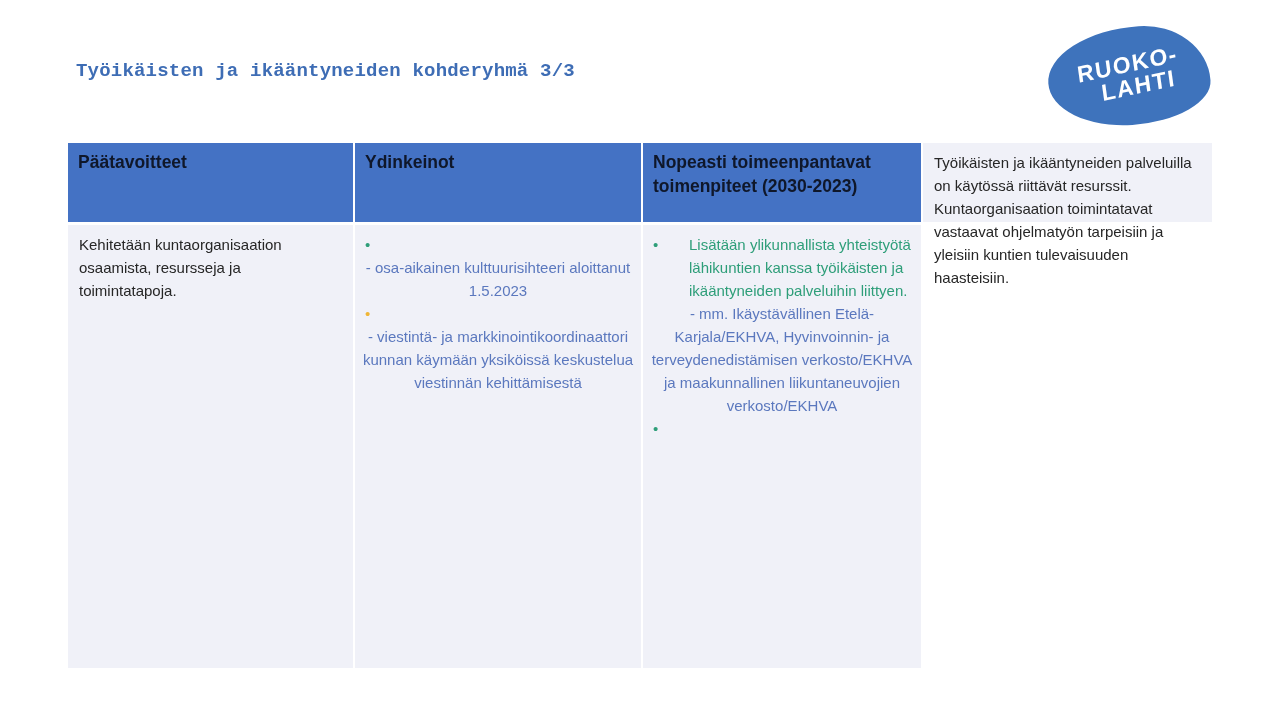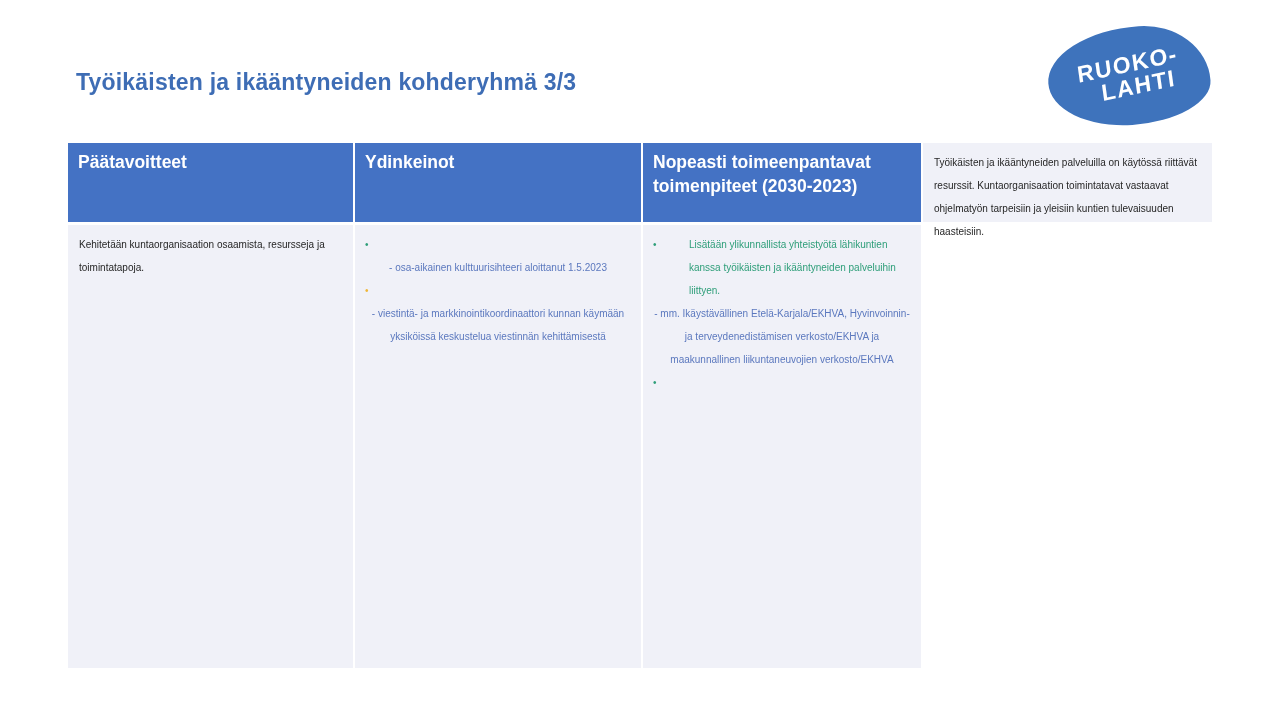--- a/index.html
+++ b/index.html
@@ -1,23 +1,24 @@
 <!DOCTYPE html>
 <html style="--title-color: #3E6DB5; --header-bg: #4472C4; --body-bg: #F0F1F8; --logo-bg: #3E73BC; --text: #262626; --green: #2E9E79; --blue: #5B78BE; --orange: #EFB637;"><head>
 <meta charset="utf-8">
 <style>
   html,body { margin:0; padding:0; background:#ffffff; }
   .slide {
     position:relative; width:1280px; height:720px; background:#ffffff;
     font-family:"Liberation Sans", sans-serif; overflow:hidden;
   }
   .title {
-    position:absolute; left:76px; top:69px;
-    font-size:23px; font-weight:bold; color:var(--title-color,#3E6DB5);
+    position:absolute; left:76px; top:60px;
+    font-size:19px; font-weight:bold; color:var(--title-color,#3E6DB5);
     letter-spacing:0.2px;
+    font-family:Liberation Mono, monospace;
   }
   .logo {
     position:absolute; left:1048px; top:27px; width:162px; height:98px;
     background:var(--logo-bg,#3E73BC);
     border-radius:58% 42% 50% 50% / 52% 60% 40% 48%;
     transform:rotate(-4deg);
     display:flex; align-items:center; justify-content:center;
   }
   .logo-text {
     transform:rotate(-8deg) skewX(-4deg);
@@ -26,27 +27,27 @@
   }
   .logo-text .l2 { margin-left:16px; }
   .table {
     position:absolute; left:68px; top:143px; width:1144px; height:525px;
     display:grid;
     grid-template-columns:285px 286px 278px 289px;
     grid-template-rows:79px 443px;
     column-gap:2px; row-gap:3px;
   }
   .th {
-    background:var(--header-bg,#4472C4); color:#ffffff;
+    background:var(--header-bg,#4472C4); color:#0f172a;
     font-size:17.5px; font-weight:bold; line-height:1.35;
     padding:8px 10px; box-sizing:border-box;
   }
   .td {
     background:var(--body-bg,#F0F1F8); color:var(--text,#262626);
-    font-size:10px; line-height:23px;
+    font-size:15px; line-height:23px;
     padding:8px 11px; box-sizing:border-box;
   }
   .td.list { padding:8px 6px; }
   .li { display:flex; align-items:flex-start; }
   .li .dot { width:40px; padding-left:4px; box-sizing:border-box; flex:none; }
   .li .txt { flex:1; white-space:pre-wrap; }
   .c-green { color:var(--green,#2E9E79); }
   .c-blue  { color:var(--blue,#5B78BE);text-align:center; }
   .c-orange{ color:var(--orange,#EFB637); }
 </style>

